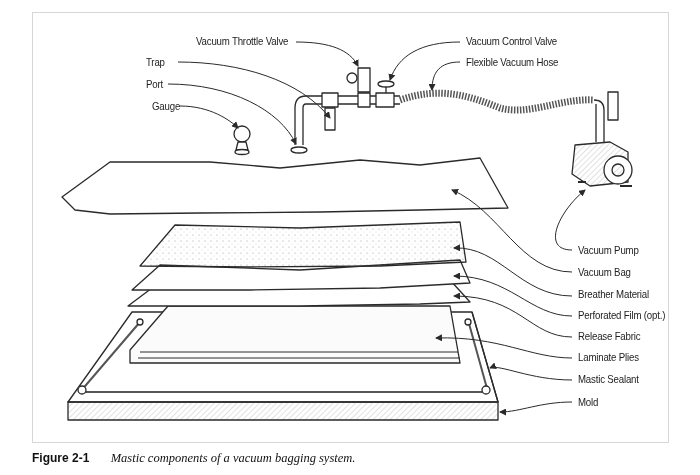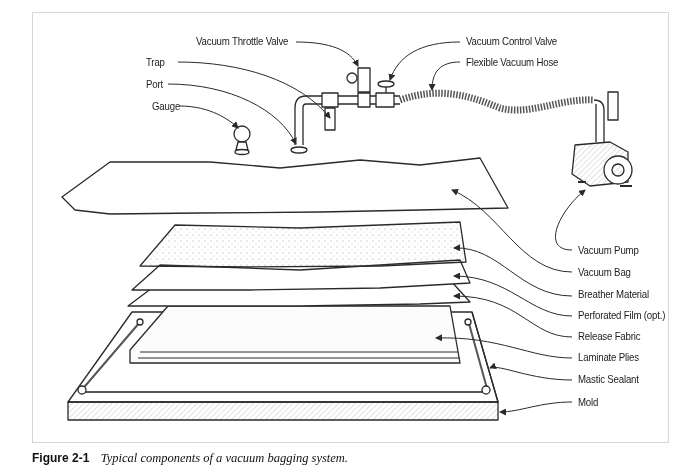--- a/index.html
+++ b/index.html
@@ -1,21 +1,21 @@
 <!DOCTYPE html>
 <html><head>
 <meta charset="utf-8">
 <style>
   html, body { margin: 0; padding: 0; background: #ffffff; }
   body { width: 700px; height: 475px; position: relative; overflow: hidden; font-family: "Liberation Sans", sans-serif; }
   .frame { position: absolute; left: 32px; top: 12px; width: 637px; height: 431px; border: 1.5px solid #d6d6d6; box-sizing: border-box; background: #fff; }
   svg.art { position: absolute; left: 0; top: 0; width: 700px; height: 475px; }
   .lbl { position: absolute; font-family: "Liberation Sans", sans-serif; font-size: 10.5px; color: #222; white-space: nowrap; letter-spacing: -0.2px; transform: scaleX(0.92); transform-origin: left center; }
   .caption { position: absolute; left: 32px; top: 451px; font-size: 12px; color: #111; white-space: nowrap; }
-  .caption .num { font-family: "Liberation Sans", sans-serif; font-weight: bold; margin-right: 8px; }
+  .caption .num { font-family: "Liberation Sans", sans-serif; font-weight: bold; margin-right: 18px; }
   .caption .txt { font-family: "Liberation Serif", serif; font-style: italic; font-size: 12.5px; }
 </style>
 </head>
 <body>
 
 <div class="frame"></div>
 
 <svg class="art" viewBox="0 0 700 475">
   <defs>
     <marker id="arr" markerWidth="7" markerHeight="7" refX="6" refY="3.5" orient="auto">
@@ -123,14 +123,14 @@
 <span class="lbl" style="left:578px; top:266px;">Vacuum Bag</span>
 <span class="lbl" style="left:578px; top:288px;">Breather Material</span>
 <span class="lbl" style="left:578px; top:309px;">Perforated Film (opt.)</span>
 <span class="lbl" style="left:578px; top:330px;">Release Fabric</span>
 <span class="lbl" style="left:578px; top:351px;">Laminate Plies</span>
 <span class="lbl" style="left:578px; top:373px;">Mastic Sealant</span>
 <span class="lbl" style="left:578px; top:396px;">Mold</span>
 
 <div class="caption">
   <span class="num">Figure 2-1</span>
-  <span class="txt">Typical components of a vacuum bagging system.</span>
+  <span class="txt">Mastic components of a vacuum bagging system.</span>
 </div>
 
 </body></html>

